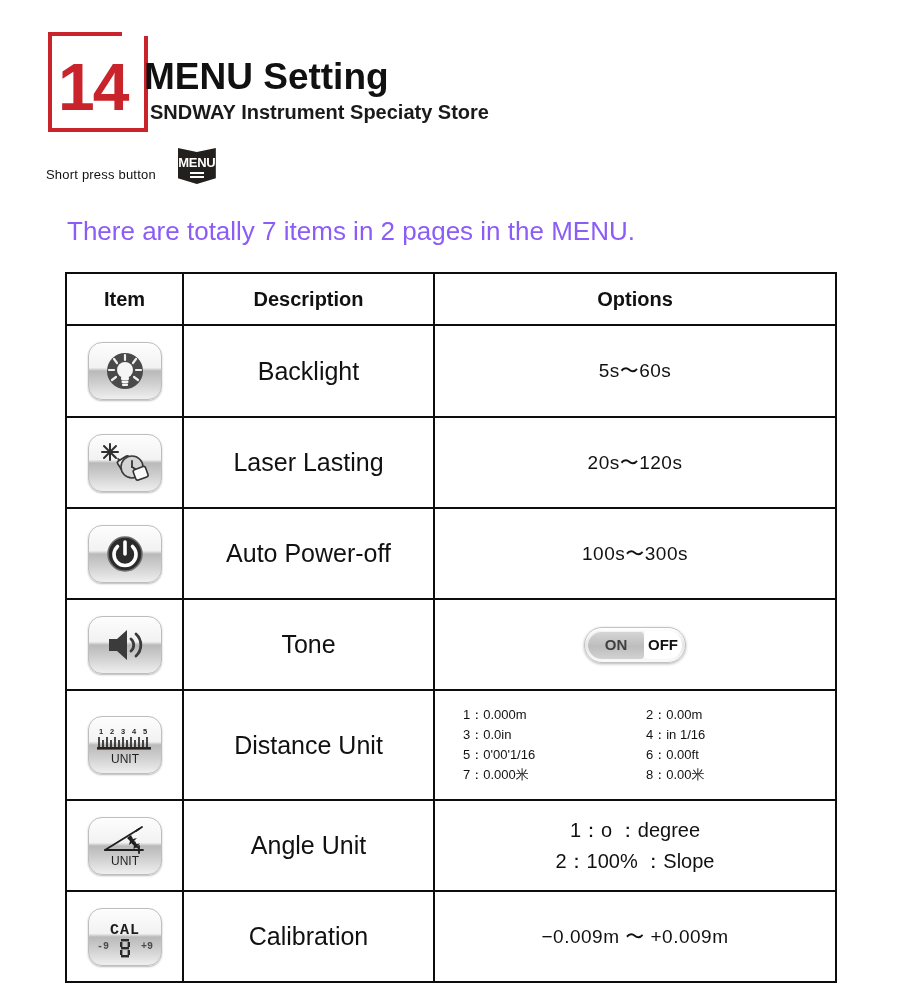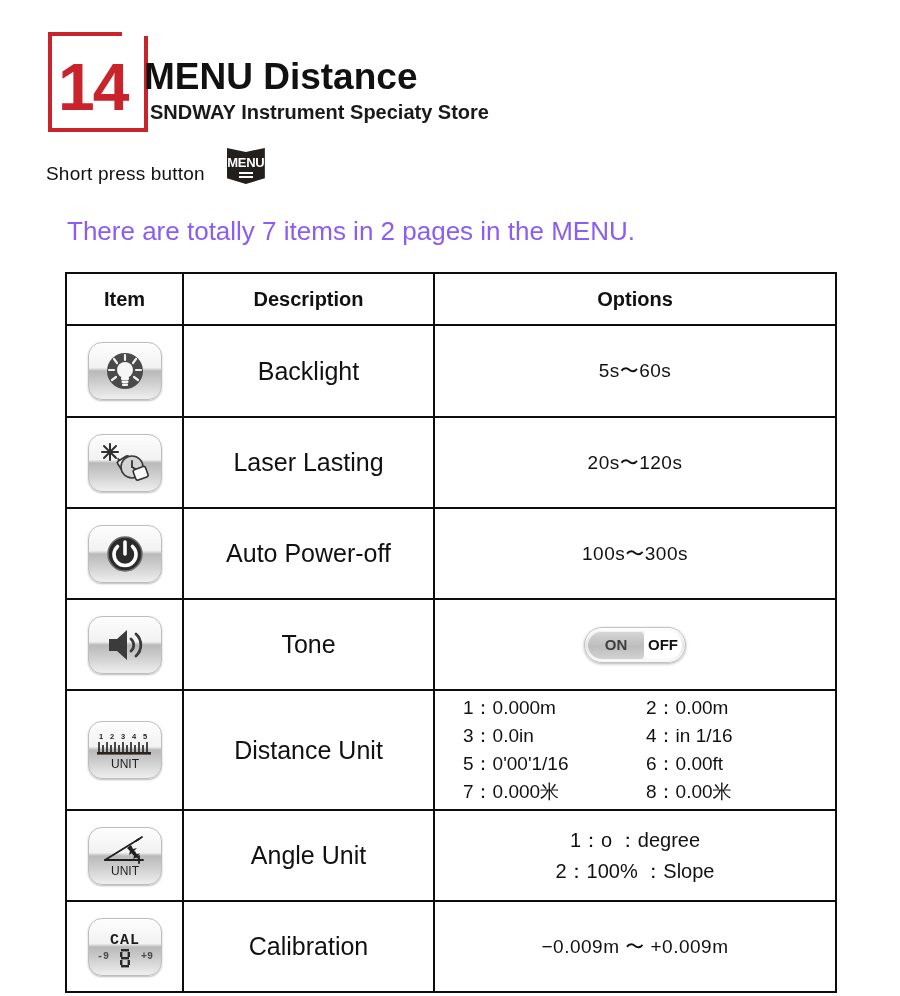--- a/index.html
+++ b/index.html
@@ -39,21 +39,21 @@
     font-size: 37px; font-weight: 700; color: #111;
     line-height: 1; white-space: nowrap;
   }
   .title-sub {
     position: absolute; left: 150px; top: 101px;
     font-size: 20px; font-weight: 600; color: #1a1a1a;
     white-space: nowrap;
   }
 
   .press-row { position: absolute; left: 46px; top: 146px; height: 40px; display: flex; align-items: center; }
-  .press-label { font-size: 19px; font-weight: 500; color: #111; letter-spacing: .2px; margin-top: 16px; }
+  .press-label { font-size: 13px; font-weight: 500; color: #111; letter-spacing: .2px; margin-top: 16px; }
   .menu-key {
     margin-left: 22px; position: relative;
     width: 38px; height: 36px;
     background: #231f1c;
     clip-path: polygon(0% 0%, 50% 11%, 100% 0%, 100% 84%, 50% 100%, 0% 84%);
     display: flex; flex-direction: column; align-items: center; justify-content: center;
   }
   .menu-key-text {
     color: #fff; font-size: 13px; font-weight: 700; letter-spacing: -0.3px;
     line-height: 1; margin-top: 2px;
@@ -127,40 +127,40 @@
     background: #ffffff;
     color: #111; font-size: 15px; font-weight: 700;
     display: flex; align-items: center; justify-content: center;
   }
 
   
   .unit-grid {
     display: grid; grid-template-columns: 1fr 1fr;
     row-gap: 2px; column-gap: 10px;
     padding: 4px 16px 4px 28px;
-    font-size: 19px; text-align: left; color: #111;
+    font-size: 13px; text-align: left; color: #111;
   }
   .unit-grid span { white-space: nowrap; }
 
   .angle-lines { font-size: 20px; line-height: 1.55; color:#111; }
   .angle-lines div { white-space: nowrap; }
 </style>
 </head>
 <body>
 
 <div class="page">
 
   <div class="header">
 
     <div class="logo-wrap">
       <div class="logo-box"></div>
       <div class="logo-num">14</div>
     </div>
 
-    <div class="title-main">MENU Distance</div>
+    <div class="title-main">MENU Setting</div>
     <div class="title-sub">SNDWAY Instrument Speciaty Store</div>
 
     <div class="press-row">
       <span class="press-label">Short press button</span>
       <span class="menu-key">
         <span class="menu-key-text">MENU</span>
         <span class="menu-key-eq"></span>
       </span>
     </div>
   </div>

